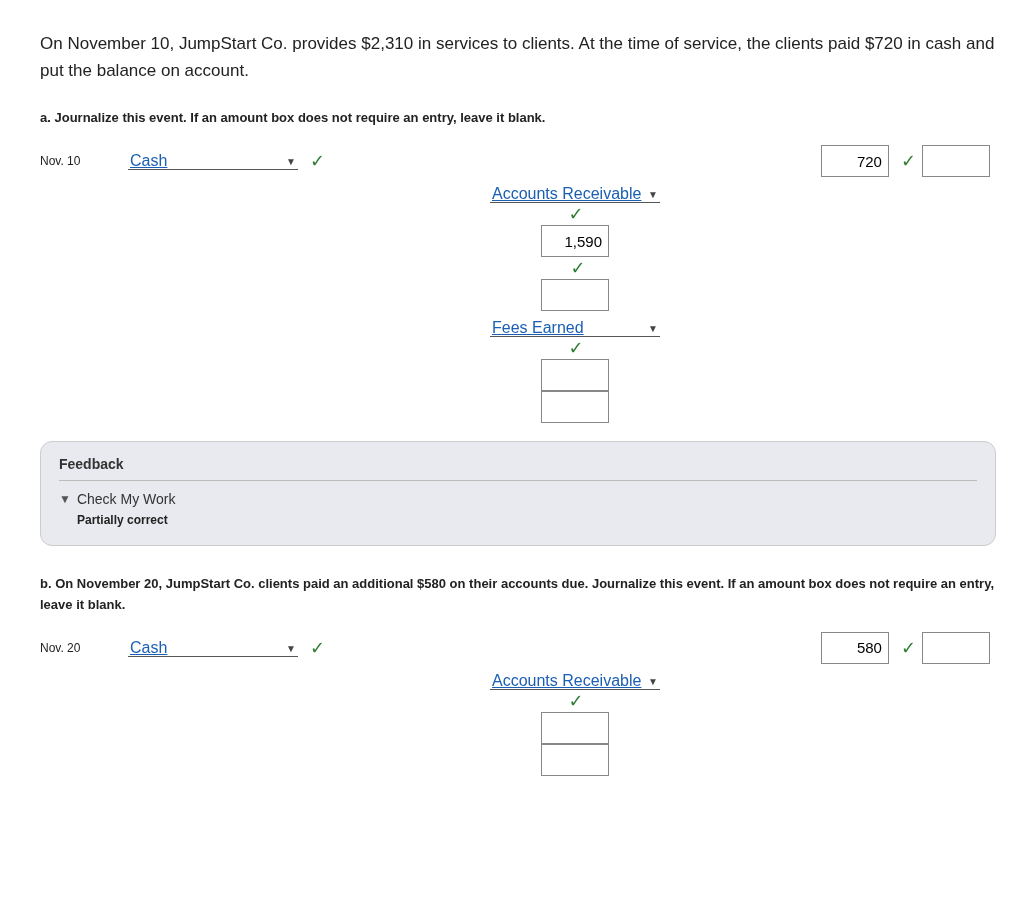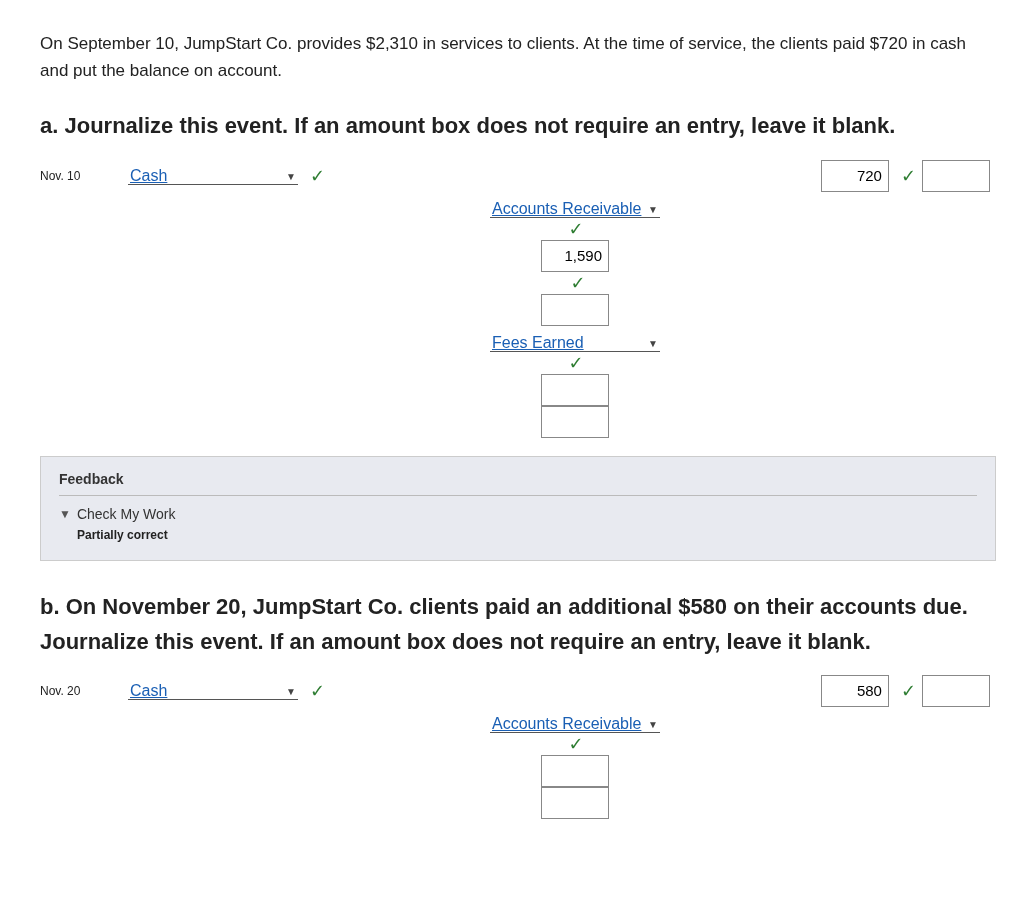--- a/index.html
+++ b/index.html
@@ -10,21 +10,21 @@
       color: #222;
       padding: 30px 40px;
       max-width: 1036px;
     }
     .problem-text {
       font-size: 17px;
       line-height: 1.6;
       margin-bottom: 24px;
     }
     .part-label {
-      font-size: 22px;
+      font-size: 13px;
       font-weight: bold;
       line-height: 1.6;
       margin-bottom: 16px;
     }
     .journal-section {
       margin-bottom: 10px;
     }
     .journal-row {
       display: flex;
       align-items: center;
@@ -82,21 +82,21 @@
       text-align: right;
       padding-right: 6px;
       outline: none;
     }
     .amount-box.filled {
       background: #fff;
     }
     .feedback-box {
       background: #e8eaf0;
       border: 1px solid #ccc;
-      border-radius: 0;
+      border-radius: 12px;
       padding: 14px 18px 18px 18px;
       margin: 18px 0 28px 0;
     }
     .feedback-title {
       font-size: 14px;
       font-weight: bold;
       color: #333;
       margin-bottom: 10px;
       padding-bottom: 8px;
       border-bottom: 1px solid #bbb;
@@ -123,21 +123,21 @@
       position: relative;
     }
     .row-gap {
       margin-right: 6px;
       align-items: flex-end;
     }
   </style>
 </head>
 <body>
 
-<p class="problem-text">On September 10, JumpStart Co. provides $2,310 in services to clients. At the time of service, the clients paid $720 in cash and put the balance on account.</p>
+<p class="problem-text">On November 10, JumpStart Co. provides $2,310 in services to clients. At the time of service, the clients paid $720 in cash and put the balance on account.</p>
 
 <p class="part-label">
   <span>a.</span>
   <span>Journalize this event. If an amount box does not require an entry, leave it blank.</span>
 </p>
 
 <div class="journal-section section-wrapper">
 
   <div class="journal-row">
     <span class="date-label">Nov. 10</span>

